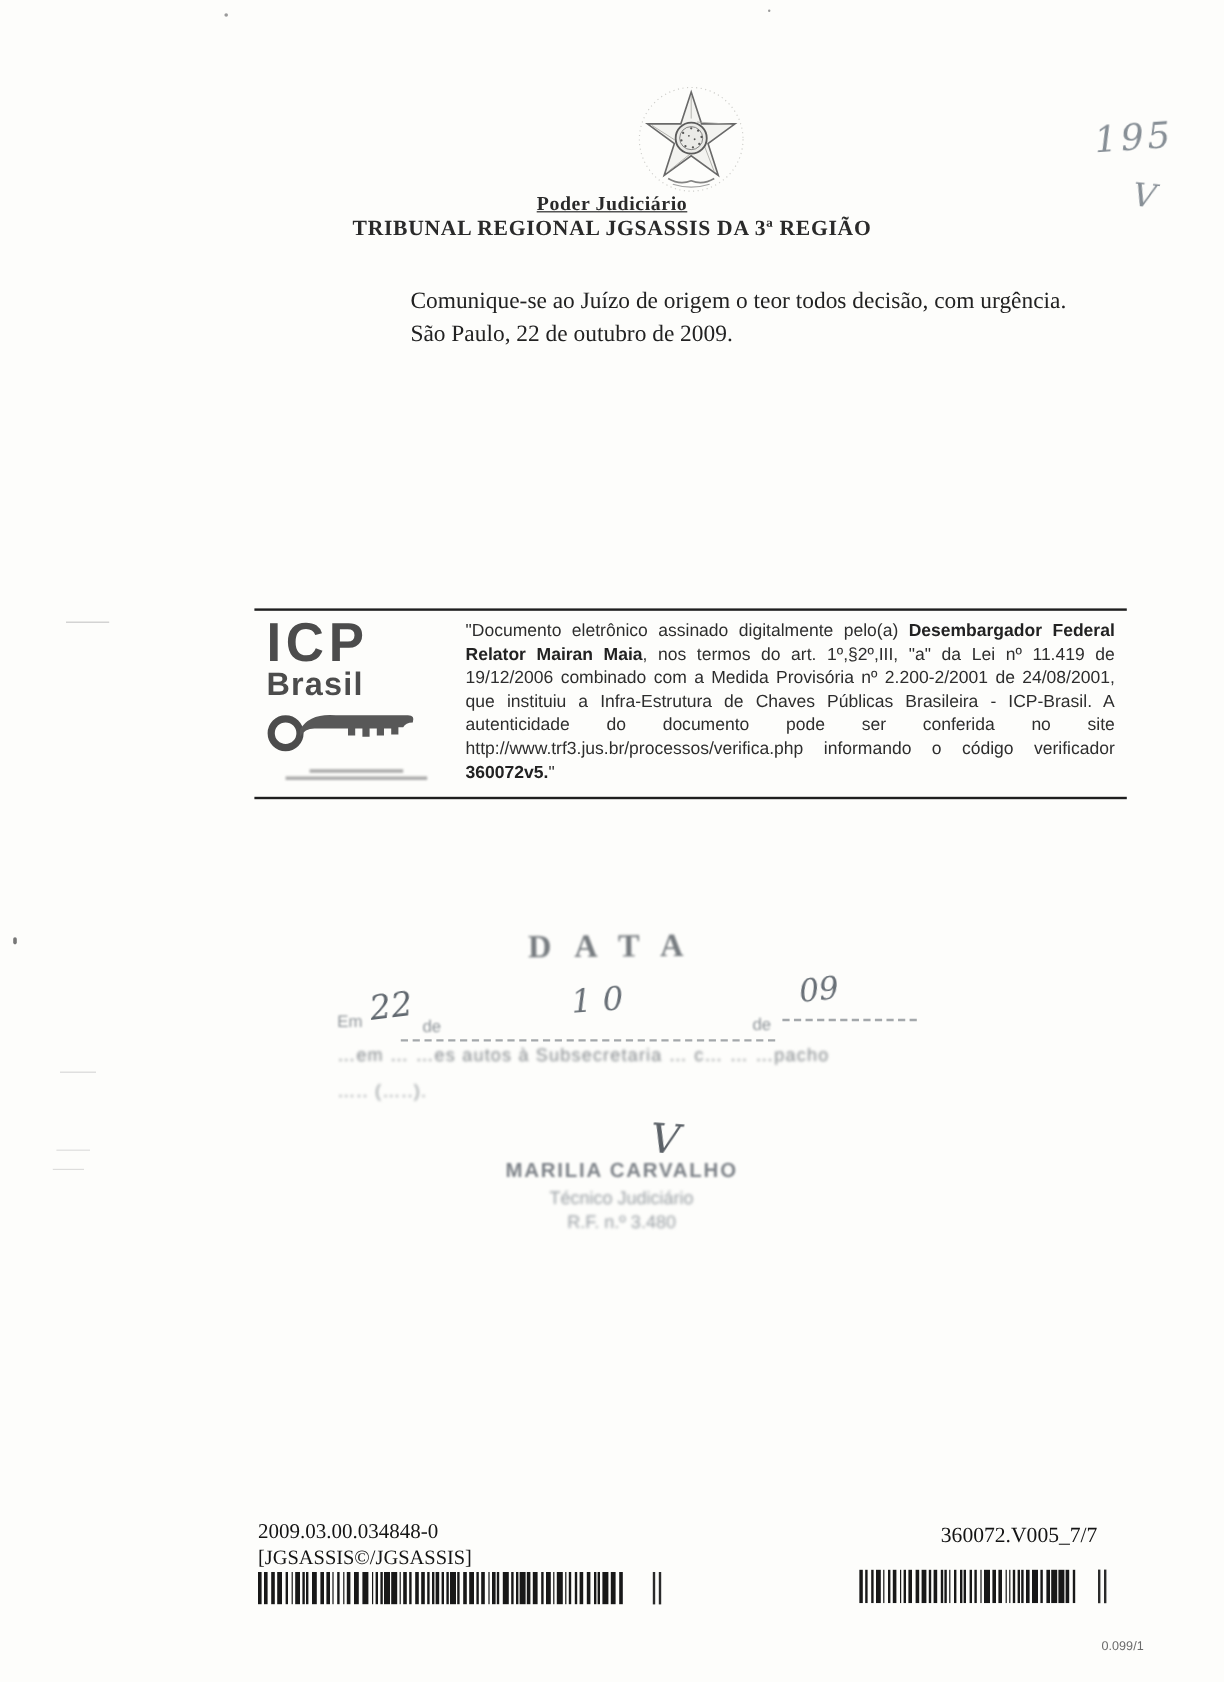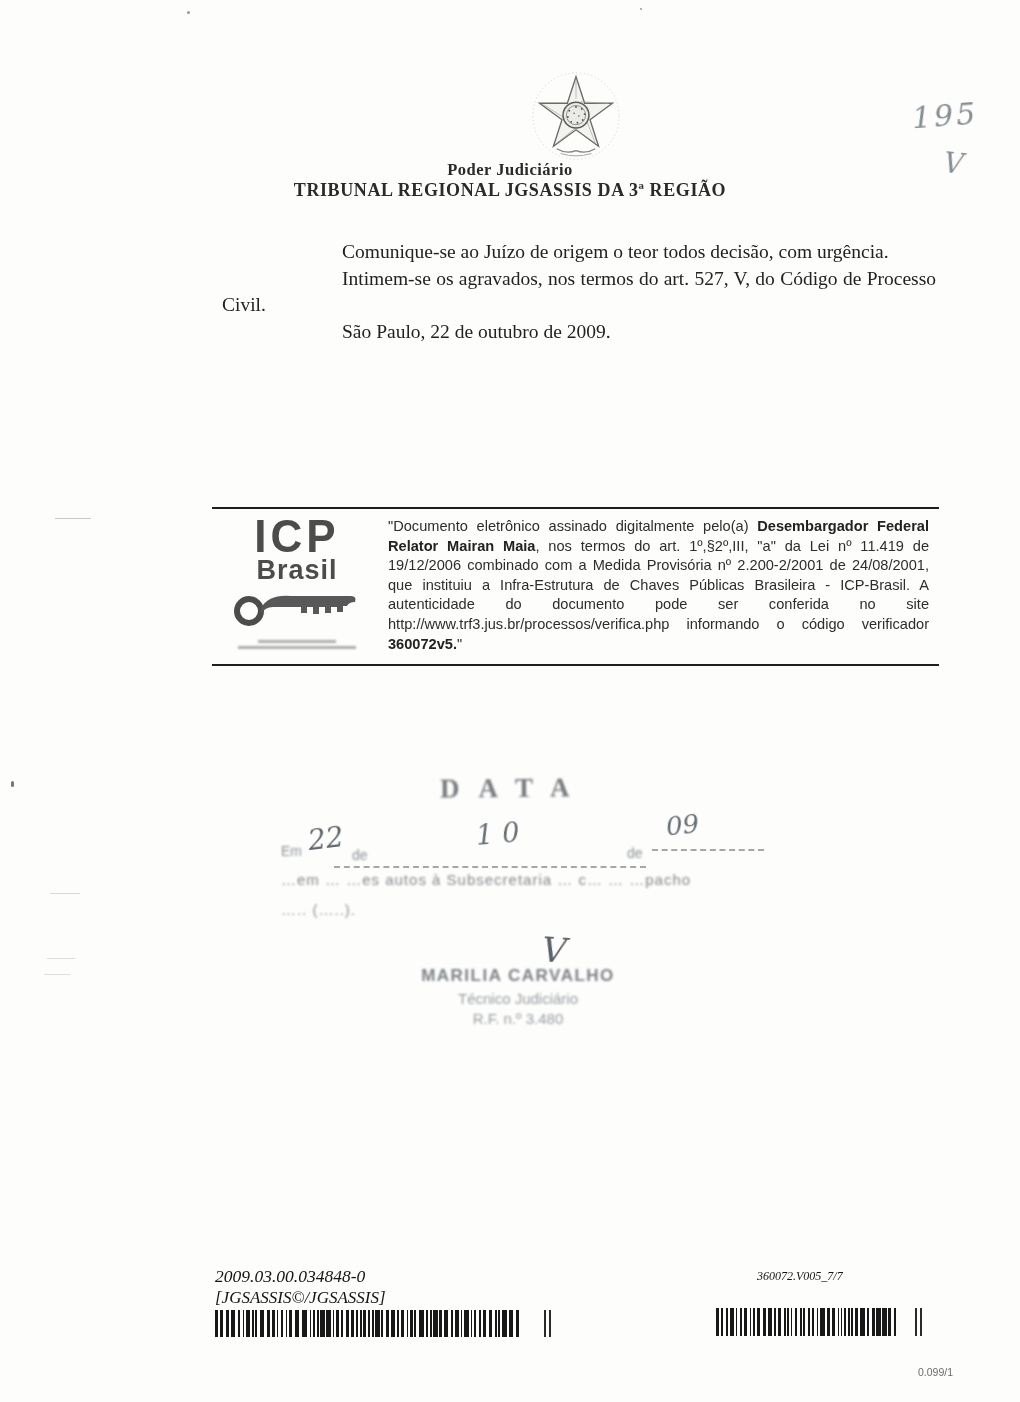--- a/index.html
+++ b/index.html
@@ -6,38 +6,38 @@
   .page{
     position:relative;width:1020px;height:1402px;margin:0 auto;
     background:#fdfdfb;overflow:hidden;
     font-family:"Liberation Serif",serif;color:#1c1c1c;
   }
   .abs{position:absolute;}
 
   
   .emblem{left:528px;top:70px;width:96px;height:96px;filter:blur(.3px);opacity:.9;}
   .hdr{left:0;top:0;width:1020px;text-align:center;font-weight:bold;color:#2a2a2a;}
-  .hdr1{top:160px;font-size:16.5px;letter-spacing:.5px;}
+  .hdr1{top:160px;font-size:16.5px;letter-spacing:.5px;text-decoration:underline;}
   .hdr2{top:180px;font-size:18px;letter-spacing:.6px;}
 
   
   .hw{font-family:"DejaVu Serif",serif;font-style:italic;color:#878f96;filter:blur(.3px);}
   .folio{left:912px;top:98px;font-size:30px;transform:rotate(-4deg);letter-spacing:3px;}
   .folio-check{left:944px;top:148px;font-size:27px;transform:rotate(6deg);}
 
   
   .body-block{left:222px;top:239px;width:714px;font-size:19.5px;line-height:26.5px;text-align:justify;color:#222;}
   .body-block p{margin:0;}
   .body-block p.ind{text-indent:120px;}
   .body-block p.noj{text-align:left;}
 
   
   .cert{left:212px;top:507px;width:707px;border-top:2px solid #1f1f1f;border-bottom:2px solid #1f1f1f;
         padding:8px 10px 10px 10px;display:flex;gap:16px;}
-  .icp{width:150px;flex:0 0 150px;text-align:center;color:#4c4c4c;filter:blur(.35px);font-family:"Liberation Sans",sans-serif;}
+  .icp{width:150px;flex:0 0 150px;color:#4c4c4c;filter:blur(.35px);font-family:"Liberation Sans",sans-serif;}
   .icp .t1{font-size:44px;font-weight:bold;letter-spacing:4px;line-height:.85;transform:scaleY(1.04);}
   .icp .t2{font-size:27px;font-weight:bold;letter-spacing:1px;margin-top:1px;}
   .icp svg{margin-top:2px;}
   .microtxt{height:3px;background:#8b8b8b;margin:2px auto 0;filter:blur(.8px);opacity:.7;}
   .mt1{width:78px;}
   .mt2{width:118px;margin-top:3px;}
   .cert-text{flex:1;font-family:"Liberation Sans",sans-serif;font-size:14.6px;line-height:19.6px;
              text-align:justify;color:#2d2d2d;}
   .cert-text b{color:#222;}
 
@@ -56,24 +56,24 @@
   .dashB{left:652px;top:849px;width:112px;border-bottom:2px dashed #a4a8ab;filter:blur(.5px);}
   .faded1{left:281px;top:871px;width:460px;font-size:15px;filter:blur(1.2px);letter-spacing:1px;color:#84898d;}
   .faded2{left:281px;top:901px;width:180px;font-size:15px;filter:blur(1.3px);letter-spacing:1px;color:#90969a;}
   .stamp-check{left:542px;top:930px;font-size:34px;color:#5c6268;transform:rotate(4deg);filter:blur(.2px);}
   .clerk{left:388px;top:966px;width:260px;text-align:center;}
   .clerk .nm{font-size:17px;font-weight:bold;letter-spacing:1.5px;color:#7d8288;filter:blur(1px);}
   .clerk .tt{font-size:15px;color:#989ea3;filter:blur(1.2px);margin-top:4px;}
   .clerk .rg{font-size:15px;color:#999fa4;filter:blur(1.2px);margin-top:3px;}
 
   
-  .ft-serif{font-size:17.5px;color:#141414;font-style:italic;}
+  .ft-serif{font-size:17.5px;color:#141414;}
   .ft-proc{left:215px;top:1266px;}
   .ft-user{left:215px;top:1288px;font-size:17px;}
-  .ft-doc{left:757px;top:1269px;font-size:12px;}
+  .ft-doc{left:784px;top:1269px;font-size:18px;}
   .barcode{display:flex;align-items:stretch;overflow:hidden;}
   .barcode i,.barcode u{display:block;height:100%;}
   .barcode i{background:#181818;}
   .bc-left{left:215px;top:1310px;width:308px;height:27px;}
   .bc-right{left:716px;top:1308px;width:184px;height:28px;}
   .dbar{display:flex;gap:3px;}
   .dbar i{display:block;width:2px;height:100%;background:#2a2a2a;}
   .db-left{left:544px;top:1310px;height:27px;}
   .db-right{left:915px;top:1308px;height:28px;}
   .ft-ref{left:918px;top:1366px;font-family:"Liberation Sans",sans-serif;font-size:10.5px;color:#6b6b6b;}
@@ -110,21 +110,20 @@
   </svg>
 
   <div class="abs hdr hdr1">Poder Judiciário</div>
   <div class="abs hdr hdr2">TRIBUNAL REGIONAL JGSASSIS DA 3ª REGIÃO</div>
 
   <div class="abs hw folio">195</div>
   <div class="abs hw folio-check">V</div>
 
   <div class="abs body-block">
     <p class="ind">Comunique-se ao Juízo de origem o teor todos decisão, com urgência.</p>
-    <p class="ind">Intimem-se os agravados, nos termos do art. 527, V, do Código de Processo Civil.</p>
     <p class="ind noj">São Paulo, 22 de outubro de 2009.</p>
   </div>
 
   <div class="abs cert">
     <div class="icp">
       <div class="t1">ICP</div>
       <div class="t2">Brasil</div>
       <svg width="128" height="46" viewBox="0 0 128 46">
         <circle cx="16" cy="23" r="12" fill="none" stroke="#4c4c4c" stroke-width="6"></circle>
         <path d="M28,20 Q36,6 58,8 L118,8 Q124,8 122,14 Q116,14 114,18 L110,18 L110,24 L104,24 L104,19

